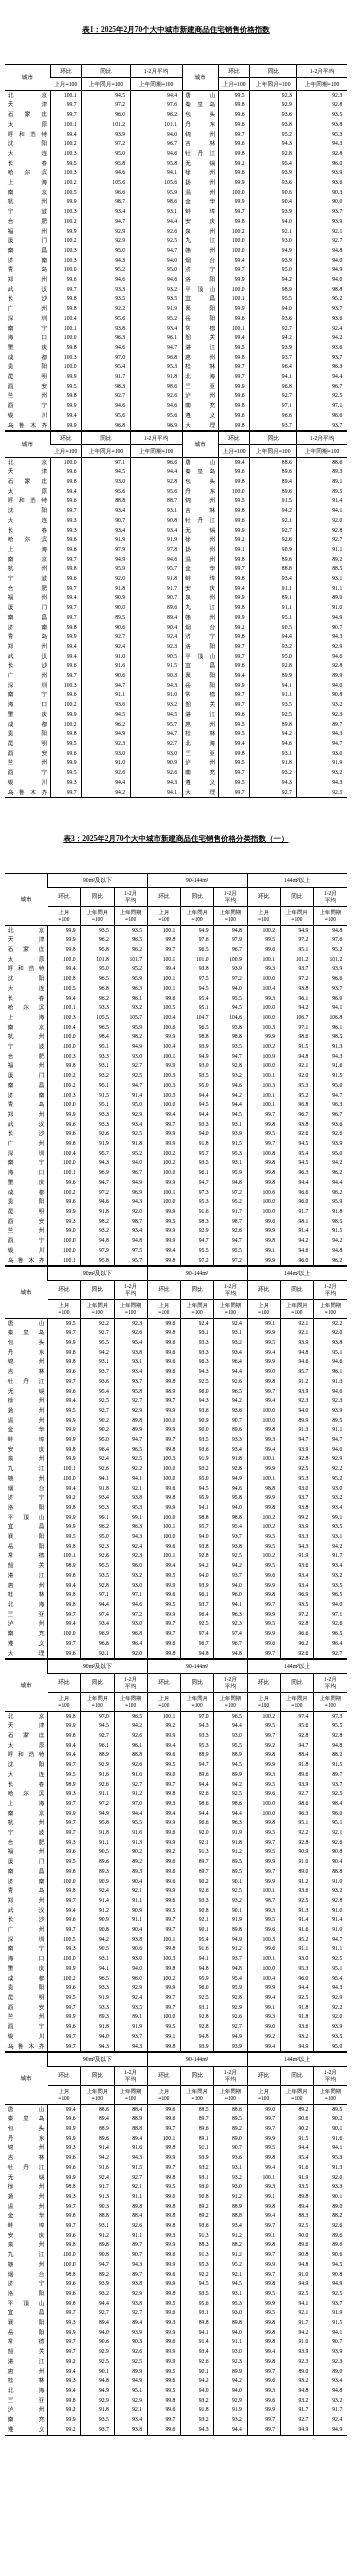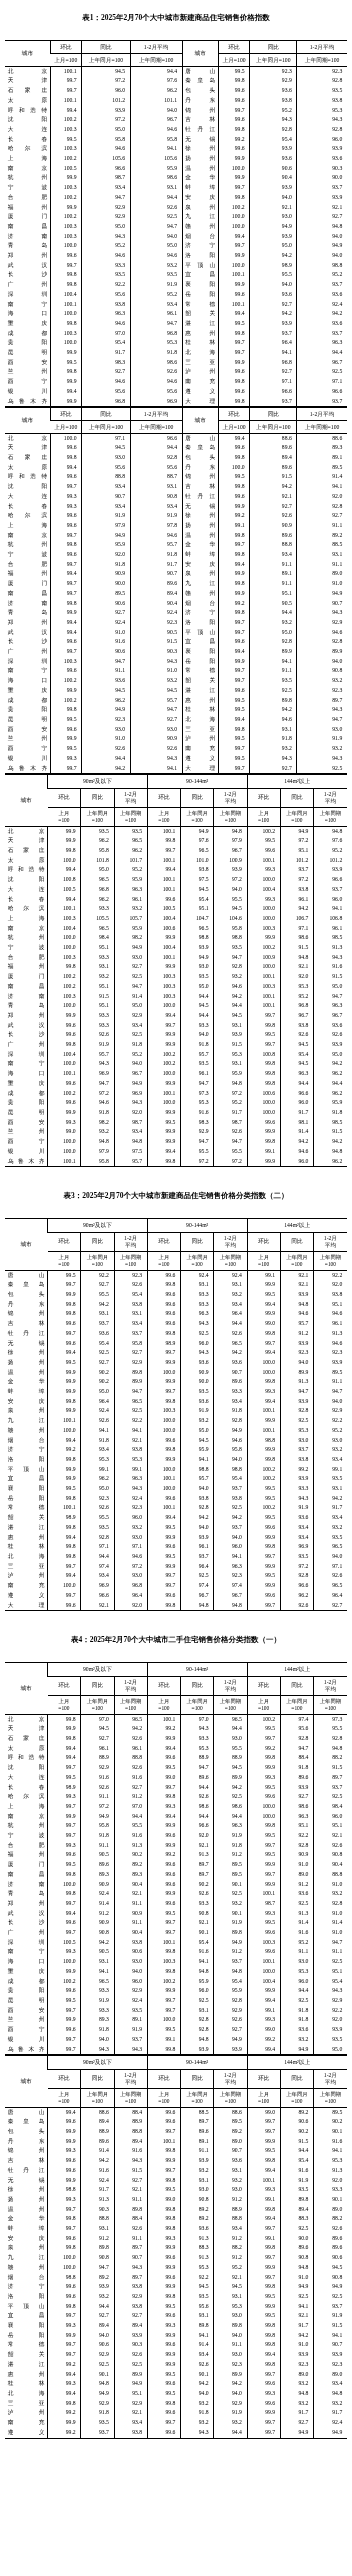--- a/index.html
+++ b/index.html
@@ -1,18 +1,18 @@
 <!DOCTYPE html>
 <html style="font-size:8.2px"><head>
 <meta charset="utf-8">
 <style>
   html,body{margin:0;padding:0;background:#ffffff;}
   body{width:352px;font-family:"Liberation Serif","DejaVu Serif",serif;color:#000;}
   .doc{padding:0 5.2px 4.1px 5.2px;}
-  .section-title{font-size:7.5px;font-weight:700;text-align:center;margin:0;padding:24px 0 17px 0;color:#000;}
+  .section-title{font-size:7.5px;font-weight:700;text-align:center;margin:12px;padding:24px 0 17px 0;color:#000;text-decoration:underline;}
   .section-title.first{padding-top:13.4px;}
   table.tbl{width:100%;border-collapse:collapse;table-layout:fixed;
             border-top:1.3px solid #000;border-bottom:1.3px solid #000;font-size:5.7px;}
   .tbl th,.tbl td{padding:0;font-weight:400;overflow:hidden;}
   .tbl th{border-bottom:0.5px solid #000;text-align:center;vertical-align:middle;line-height:6.7px;}
   .tbl th + th, .tbl td + td{border-left:0.5px solid #000;}
   .tbl .h1{height:12px;}
   .tbl .h2{height:11.3px;}
   .tbl .hg{height:12.4px;font-size:5.7px;}
   .tbl .hm{height:18.5px;}
@@ -801,20 +801,21 @@
           <td class="num">94.2</td>
           <td class="num">94.1</td>
           <td class="city">大理</td>
           <td class="num">99.7</td>
           <td class="num">92.7</td>
           <td class="num">92.5</td>
         </tr>
       </tbody>
   </table>
 
+  <h2 class="section-title">表3：2025年2月70个大中城市新建商品住宅销售价格分类指数（一）</h2>
   <table class="tbl tblc">
     <colgroup>
       <col class="k-city">
         <col class="k-v">
         <col class="k-v">
         <col class="k-v">
         <col class="k-v">
       <col class="k-v">
         <col class="k-v">
         <col class="k-v">
@@ -1280,21 +1281,20 @@
           <td class="num">99.8</td>
           <td class="num">97.2</td>
           <td class="num">97.2</td>
           <td class="num">99.9</td>
           <td class="num">96.0</td>
           <td class="num">96.2</td>
         </tr>
       </tbody>
   </table>
 
-  <h2 class="section-title">表3：2025年2月70个大中城市新建商品住宅销售价格分类指数（二）</h2>
   <table class="tbl tblc">
     <colgroup>
       <col class="k-city">
         <col class="k-v">
         <col class="k-v">
         <col class="k-v">
         <col class="k-v">
       <col class="k-v">
         <col class="k-v">
         <col class="k-v">
@@ -1760,21 +1760,20 @@
           <td class="num">99.8</td>
           <td class="num">94.8</td>
           <td class="num">94.8</td>
           <td class="num">99.7</td>
           <td class="num">92.6</td>
           <td class="num">92.7</td>
         </tr>
       </tbody>
   </table>
 
-  <h2 class="section-title">表4：2025年2月70个大中城市二手住宅销售价格分类指数（一）</h2>
   <table class="tbl tblc">
     <colgroup>
       <col class="k-city">
         <col class="k-v">
         <col class="k-v">
         <col class="k-v">
         <col class="k-v">
       <col class="k-v">
         <col class="k-v">
         <col class="k-v">

